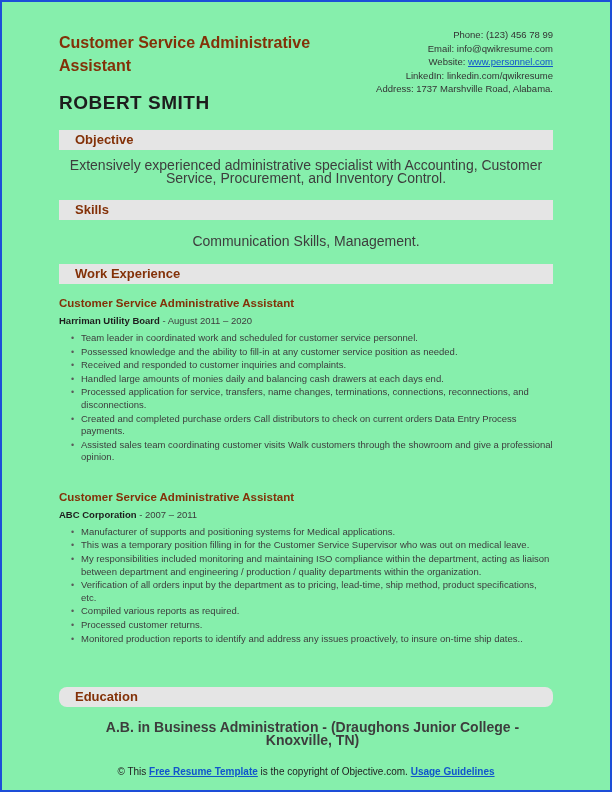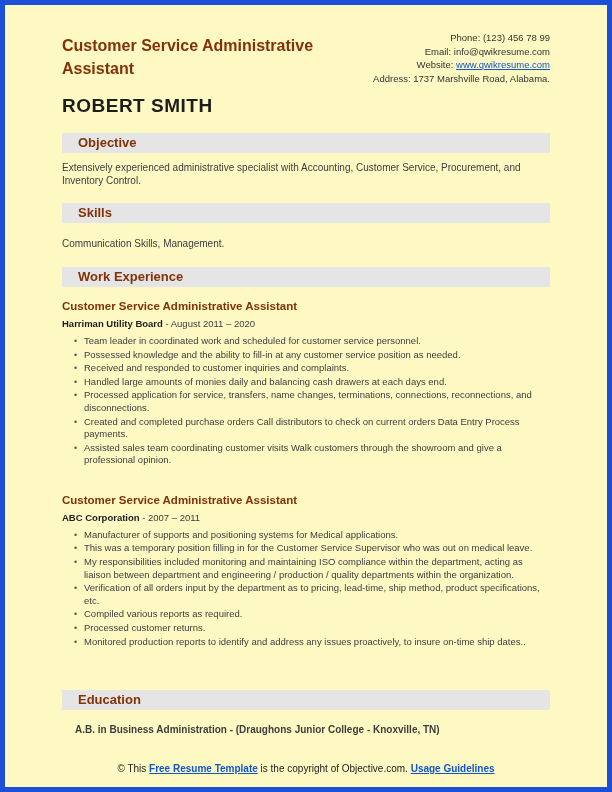--- a/index.html
+++ b/index.html
@@ -4,22 +4,22 @@
 <style>
   :root{
     --accent:#833108;
     --link:#1155cc;
     --bar:#e5e5e5;
     --body:#3d3d3d;
   }
   *{box-sizing:border-box;}
   html,body{margin:0;padding:0;background:#ffffff;}
   .page{
-    width:612px;height:792px;position:relative;background:#fef9c3;
-    border:5px solid #1d4ed8;
+    width:612px;height:792px;position:relative;background:#86efac;
+    border:2px solid #1d4ed8;
     padding:26px 57px 0 57px;
     font-family:"Liberation Sans", sans-serif;
     color:var(--body);
     overflow:hidden;
   }
   
   .header{display:flex;justify-content:space-between;}
   .header-left{width:312px;padding-top:4px;}
   .doc-title{
     margin:0;font-size:16px;line-height:1.42;font-weight:bold;color:var(--accent);
@@ -32,21 +32,21 @@
   }
   .contact-line{white-space:normal;}
   .link{color:var(--link);text-decoration:underline;cursor:pointer;}
   
   .section-bar{
     background:var(--bar);color:var(--accent);font-weight:bold;font-size:13px;
     padding:2px 0 3px 16px;margin-top:16px;
   }
   .section-bar.first{margin-top:16px;}
   .body-text{
-    font-size:10px;line-height:12.5px;margin-top:9px;color:var(--body);
+    font-size:14px;line-height:12.5px;margin-top:9px;color:var(--body);text-align:center;
   }
   .skills-text{margin-top:15px;}
   
   .job{margin-top:13px;}
   .job + .job{margin-top:27px;}
   .job-title{
     font-size:11.5px;font-weight:bold;color:var(--accent);margin:0;
   }
   .company-line{font-size:9.5px;margin-top:6px;color:#222;}
   .company{font-weight:bold;color:#1d1d1d;}
@@ -54,21 +54,21 @@
   .bullets{
     margin:6px 0 0 0;padding:0 0 0 14px;list-style:none;
   }
   .bullets li{
     position:relative;font-size:9.5px;line-height:12.6px;color:var(--body);
     padding-left:8px;margin-top:1px;
   }
   .bullets li::before{
     content:"•";position:absolute;left:-2px;top:0;color:#5a5a5a;font-size:9px;
   }
-  .education-bar{margin-top:42px;}
+  .education-bar{margin-top:42px;border-radius:8px;}
   .education-text{padding-left:13px;margin-top:14px;font-weight:bold;}
   
   .footer{
     position:absolute;left:50px;right:50px;bottom:11px;text-align:center;
     font-size:10px;line-height:14px;color:#222;
   }
   .footer .flink{font-weight:bold;color:var(--link);text-decoration:underline;cursor:pointer;}
 </style>
 </head>
 <body>
@@ -81,21 +81,24 @@
       <div class="person-name">ROBERT SMITH</div>
     </div>
     <div class="header-right">
       <div class="contact-line">
         <span>Phone: </span><span>(123) 456 78 99</span>
       </div>
       <div class="contact-line">
         <span>Email: </span><span>info@qwikresume.com</span>
       </div>
       <div class="contact-line">
-        <span>Website: </span><a class="link">www.qwikresume.com</a>
+        <span>Website: </span><a class="link">www.personnel.com</a>
+      </div>
+      <div class="contact-line">
+        <span>LinkedIn: </span><span>linkedin.com/qwikresume</span>
       </div>
       <div class="contact-line">
         <span>Address: </span><span>1737 Marshville Road, Alabama.</span>
       </div>
     </div>
   </div>
 
   <div class="section-bar first">Objective</div>
   <div class="body-text">Extensively experienced administrative specialist with Accounting, Customer Service, Procurement, and Inventory Control.</div>
 

